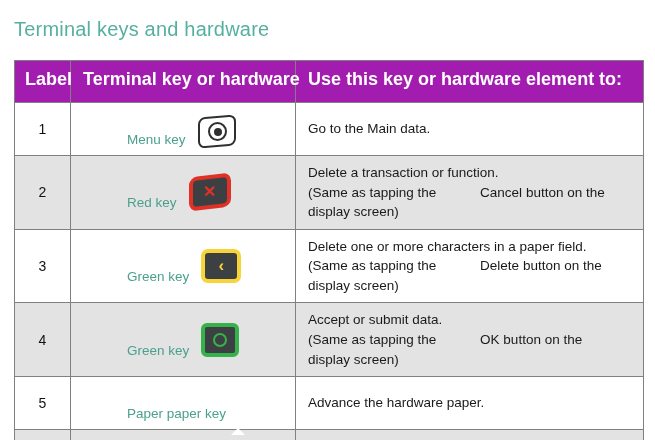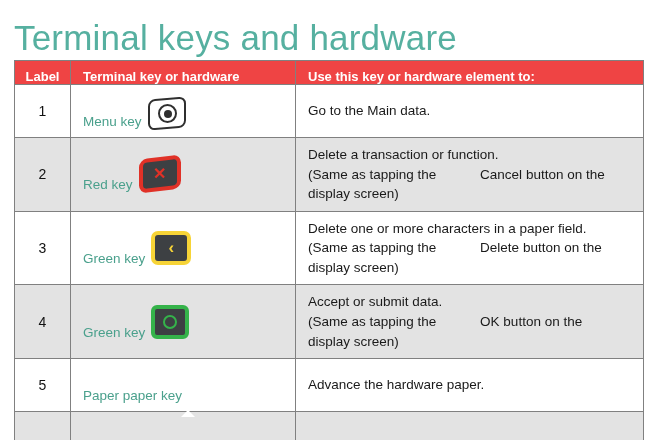--- a/index.html
+++ b/index.html
@@ -17,45 +17,45 @@
   .page {
     position: relative;
     width: 655px;
     height: 440px;
     background: #ffffff;
   }
   .page-title {
     position: absolute;
     left: 14px;
     top: 18px;
-    font-size: 35px;
+    font-size: 20px;
     font-weight: 400;
     color: #56b0a0;
     letter-spacing: 0.2px;
     white-space: nowrap;
   }
   .key-table {
     position: absolute;
     left: 14px;
     top: 60px;
     width: 629px;
     border-collapse: collapse;
     table-layout: fixed;
   }
   .key-table col.c-label  { width: 56px; }
   .key-table col.c-key    { width: 225px; }
   .key-table col.c-desc   { width: 348px; }
 
   .key-table th {
-    background: #ef4444;
+    background: #a21caf;
     color: #ffffff;
-    font-size: 13px;
+    font-size: 18px;
     font-weight: bold;
     text-align: left;
-    padding: 8px 10px 0 12px;
+    padding: 8px 10px 12px 12px;
     border: 1px solid #808080;
     white-space: nowrap;
   }
   .key-table th.th-label { text-align: center; padding-left: 10px; }
 
   .key-table td {
     border: 1px solid #808080;
     vertical-align: middle;
     font-size: 13.5px;
     color: #1a1a1a;
@@ -74,22 +74,23 @@
   td.cell-desc {
     padding: 7px 10px 7px 12px;
     line-height: 1.45;
   }
   .desc-line { display: block; white-space: nowrap; }
   .desc-line b { font-weight: normal; margin-left: 40px; }
 
   .key-wrap {
     display: flex;
     align-items: flex-end;
-    gap: 6px;
+    gap: 12px;
     min-height: 40px;
+    margin-left: 44px;
   }
   .key-name {
     color: #4aa08c;
     font-size: 13.5px;
     white-space: nowrap;
     padding-bottom: 2px;
   }
   .key-glyph {
     position: relative;
     flex: 0 0 auto;

